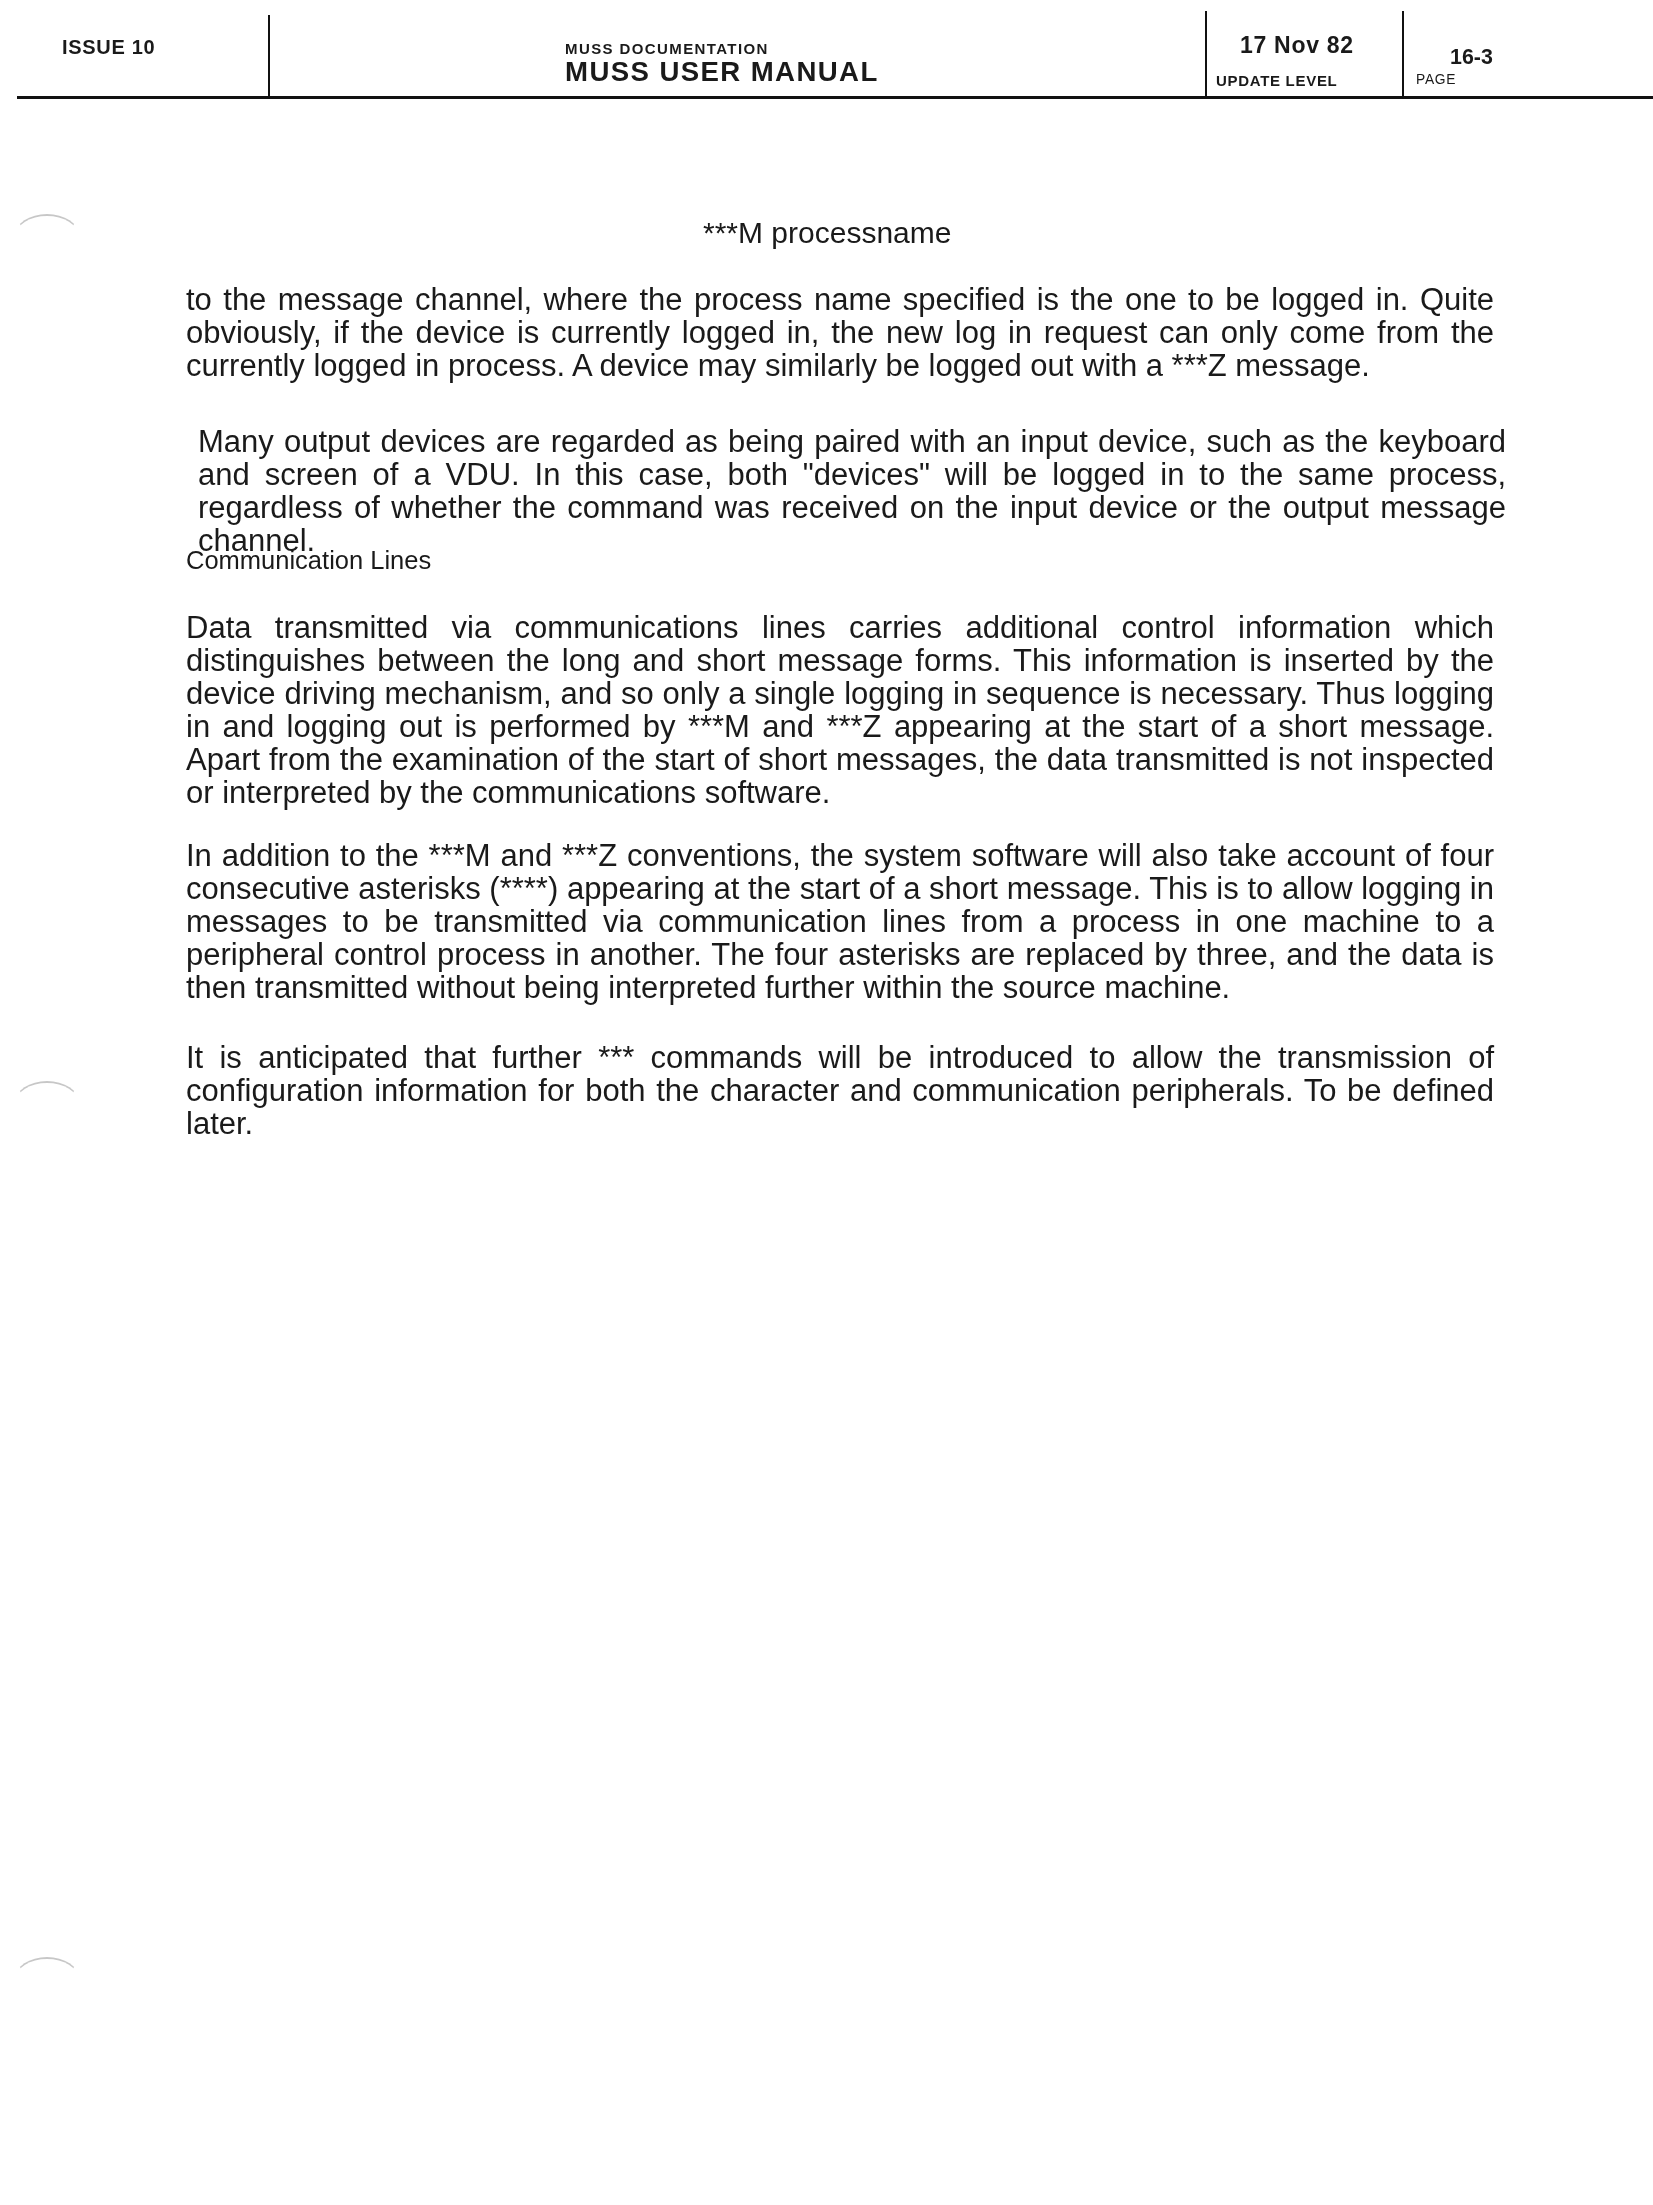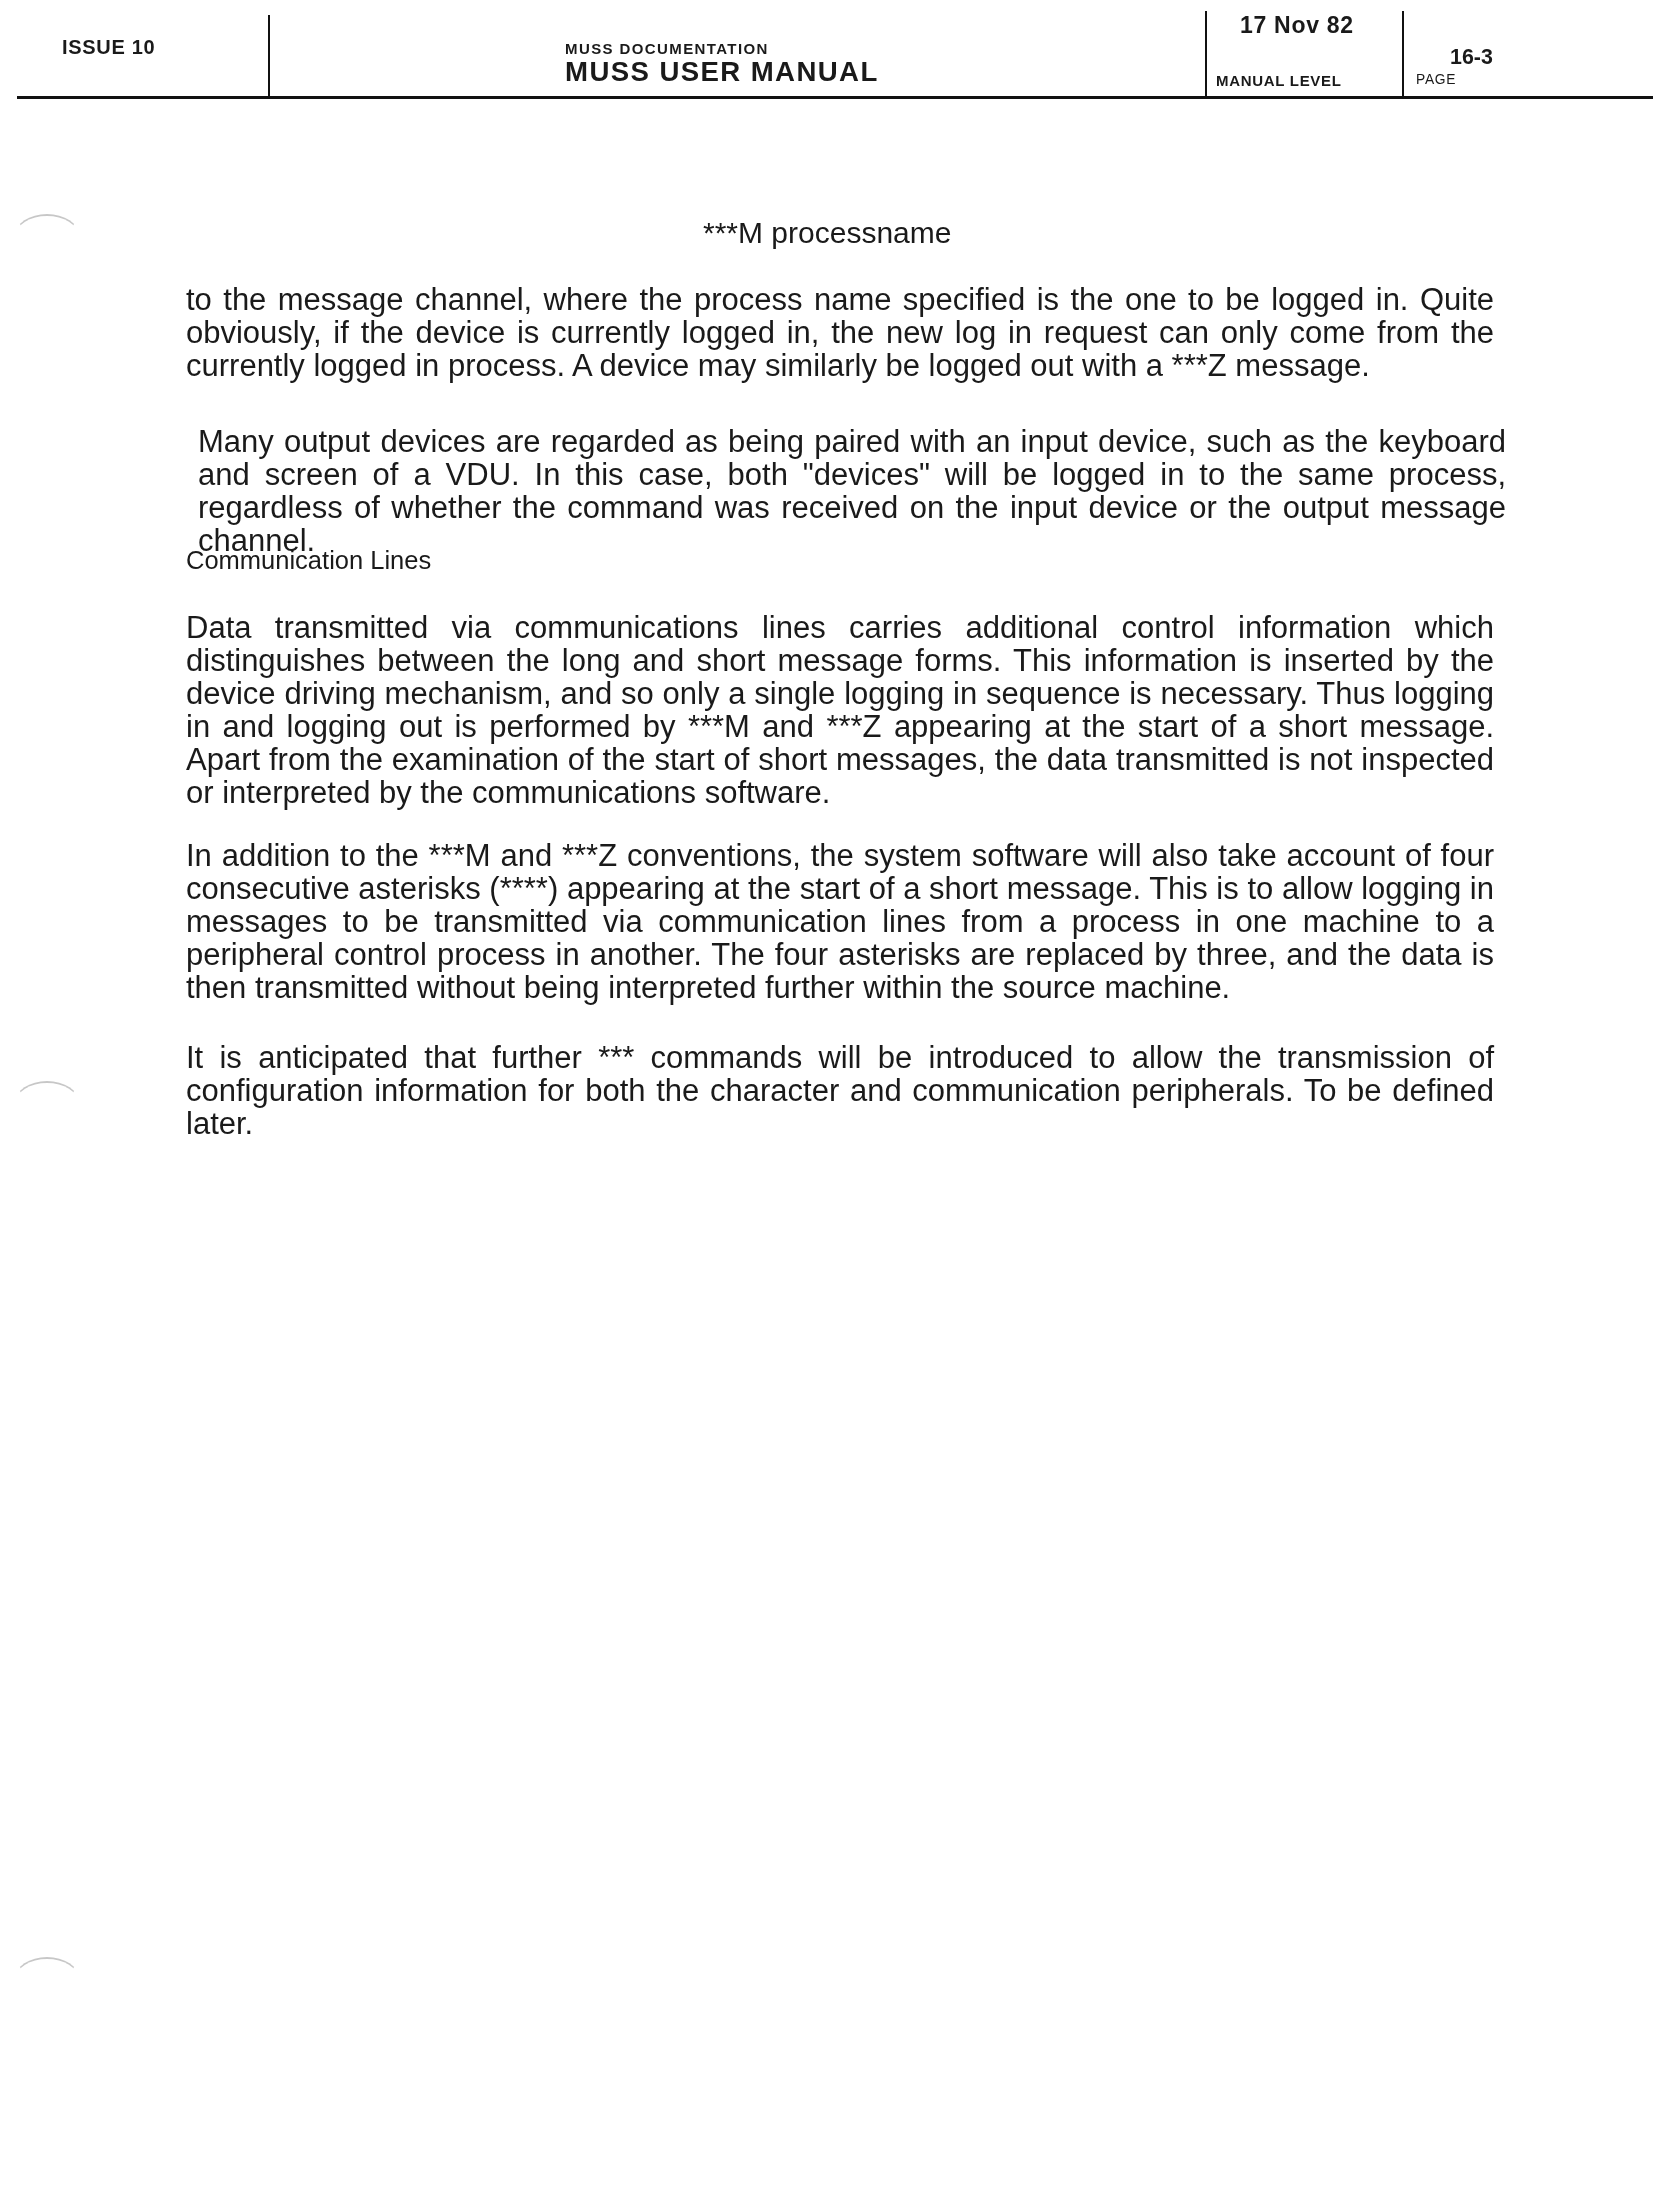--- a/index.html
+++ b/index.html
@@ -10,21 +10,21 @@
     .header { position: absolute; left: 16.5px; top: 0; width: 1637px; height: 98px; }
     .header-rule { position: absolute; left: 16.5px; top: 96px; width: 1637px; height: 2.8px; background: #111; }
     .vline { position: absolute; width: 2.1px; background: #111; }
     .vl1 { left: 268px; top: 15px; height: 83px; }
     .vl2 { left: 1205px; top: 11px; height: 87px; }
     .vl3 { left: 1402px; top: 11px; height: 87px; }
 
     .issue { position: absolute; left: 62px; top: 36px; font-weight: bold; font-size: 20px; letter-spacing: 0.7px; }
     .doc-title { position: absolute; left: 565px; top: 39px; font-weight: bold; font-size: 15px; letter-spacing: 1.4px; line-height: 20.7px; }
     .doc-sub { position: absolute; left: 565px; top: 58px; font-weight: bold; font-size: 27.6px; letter-spacing: 1.4px; line-height: 27.6px; }
-    .date { position: absolute; left: 1240px; top: 12px; font-weight: bold; font-size: 23px; letter-spacing: 0.7px; }
+    .date { position: absolute; left: 1240px; top: 32px; font-weight: bold; font-size: 23px; letter-spacing: 0.7px; }
     .update-label { position: absolute; left: 1216px; top: 72px; font-weight: bold; font-size: 15px; letter-spacing: 0.7px; }
     .page-num { position: absolute; left: 1450px; top: 45px; font-weight: bold; font-size: 21.4px; }
     .page-label { position: absolute; left: 1416px; top: 72px; font-weight: normal; font-size: 13.8px; letter-spacing: 0.7px; }
     .cmd { position: absolute; left: 703px; top: 216px; font-size: 30px; white-space: nowrap; }
     .para { position: absolute; left: 186px; width: 1308px; font-size: 31px; line-height: 33px;
             text-align: justify; text-align-last: left; }
     .p1 { top: 283px; }
     .p2 { top: 413px; }
     .heading { position: absolute; left: 186px; top: 546px; font-size: 25.5px; }
     .p3 { top: 611px; }
@@ -44,21 +44,21 @@
 <div class="header"></div>
 <div class="vline vl1"></div>
 <div class="vline vl2"></div>
 <div class="vline vl3"></div>
 <div class="header-rule"></div>
 
 <div class="issue">ISSUE 10</div>
 <div class="doc-title">MUSS DOCUMENTATION</div>
 <div class="doc-sub">MUSS USER MANUAL</div>
 <div class="date">17 Nov 82</div>
-<div class="update-label">MANUAL LEVEL</div>
+<div class="update-label">UPDATE LEVEL</div>
 <div class="page-num">16-3</div>
 <div class="page-label">PAGE</div>
 
 <div class="hole h1"></div>
 <div class="hole h2"></div>
 <div class="hole h3"></div>
 
 <div class="cmd">***M processname</div>
 <p class="para p1" style="margin:0">to the message channel, where the process name specified is the one to be logged in. Quite obviously, if the device is currently logged in, the new log in request can only come from the currently logged in process. A device may similarly be logged out with a ***Z message.</p>
 <p class="para p2" style="margin:12px">Many output devices are regarded as being paired with an input device, such as the keyboard and screen of a VDU. In this case, both "devices" will be logged in to the same process, regardless of whether the command was received on the input device or the output message channel.</p>

